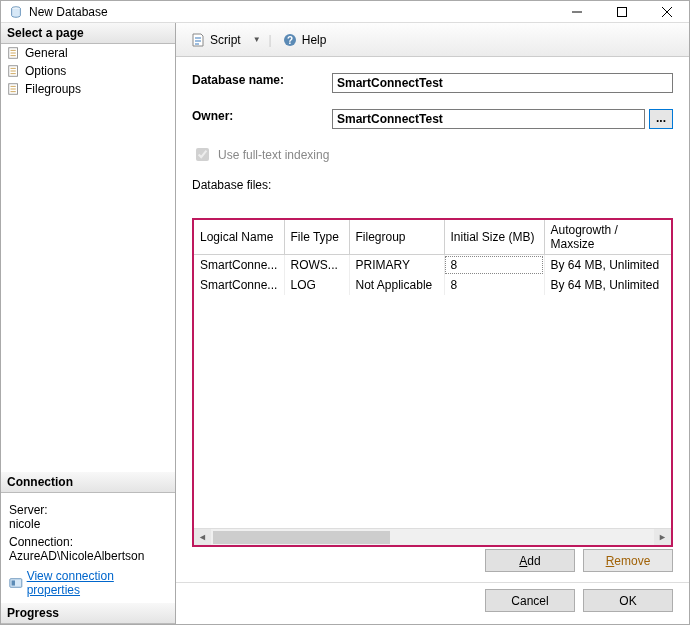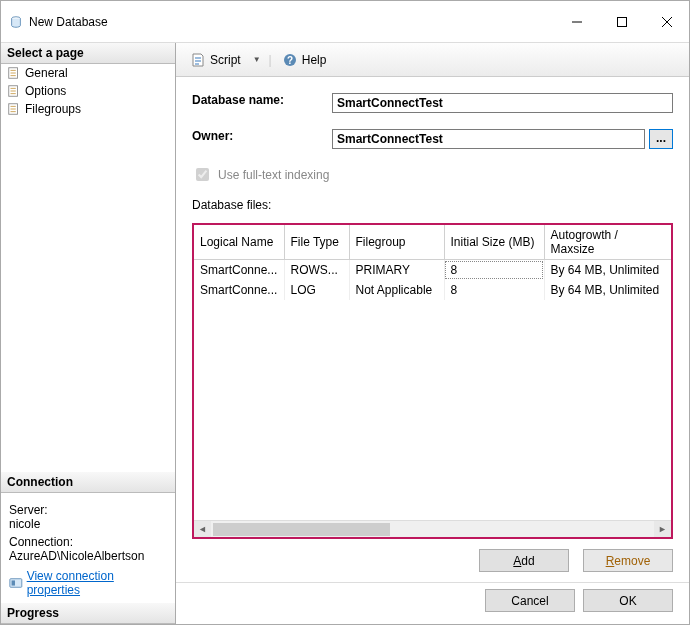--- a/index.html
+++ b/index.html
@@ -1,18 +1,18 @@
 <!DOCTYPE html>
 <html><head>
 <meta charset="utf-8">
 <style>
   * { box-sizing: border-box; }
   body { margin: 0; font-family: "Segoe UI", Tahoma, sans-serif; font-size: 12px; background: #f0f0f0; }
   .window { width: 690px; height: 625px; background: #fff; border: 1px solid #aaa; display: flex; flex-direction: column; }
-  .titlebar { height: 42px; display: flex; align-items: center; padding: 0 0 0 8px; border-bottom: 1px solid #ddd; }
+  .titlebar { height: 22px; display: flex; align-items: center; padding: 0 0 0 8px; border-bottom: 1px solid #ddd; }
   .titlebar .icon svg { width: 14px; height: 14px; display: block; }
   .titlebar .title { margin-left: 6px; flex: 1; }
   .titlebar .winbtn { width: 45px; height: 30px; display: flex; align-items: center; justify-content: center; color: #000; }
   .titlebar .winbtn svg { width: 10px; height: 10px; stroke: #000; stroke-width: 1; fill: none; }
   .body { flex: 1; display: flex; min-height: 0; }
   .left { width: 175px; border-right: 1px solid #aaa; display: flex; flex-direction: column; background: #f4f4f4; }
   .panel-hdr { background: linear-gradient(#f8f8f8,#e4e4e4); border-bottom: 1px solid #bbb; padding: 3px 6px; font-weight: bold; }
   .left-section { background: #fff; flex-shrink: 0; }
   .left-section.fill { flex: 1; overflow: auto; }
   .nav-item { display: flex; align-items: center; padding: 2px 6px; gap: 4px; }
@@ -30,35 +30,35 @@
   .tool { display: flex; align-items: center; gap: 4px; padding: 2px 4px; }
   .tool svg { width: 16px; height: 16px; }
   .dropdown-arrow { font-size: 8px; color: #555; padding: 0 2px; }
   .form { padding: 16px 16px 10px 16px; }
   .form-row { display: flex; align-items: flex-start; margin-bottom: 16px; font-weight: bold; }
   .form-row .lbl { width: 140px; }
   .form-row input[type=text] { flex: 1; border: 1px solid #7a7a7a; height: 20px; padding: 0 4px; font: inherit; }
   .browse-btn { width: 24px; height: 20px; margin-left: 4px; border: 1px solid #0078d7; background: #e6e6e6; text-align: center; line-height: 16px; cursor: pointer; }
   .chk-row { display: flex; align-items: center; gap: 6px; margin: 6px 0 14px 0; color: #888; }
   .chk-row input { accent-color: #888; }
-  .files-lbl { margin-bottom: 1px; }
+  .files-lbl { margin-bottom: 16px; }
   .grid-wrap { flex: 1; margin: 0 16px; border: 2px solid #be185d; background: #fff; overflow: hidden; display: flex; flex-direction: column; min-height: 0; }
   table { border-collapse: collapse; width: 100%; table-layout: fixed; }
   th { background: #fff; border: 1px solid #d0d0d0; border-top: none; font-weight: normal; text-align: left; padding: 3px 6px; height: 20px; }
   th:first-child { border-left: none; }
   th:last-child { border-right: none; }
   td { padding: 3px 6px; border-right: 1px solid #eee; white-space: nowrap; overflow: hidden; text-overflow: ellipsis; }
   td:last-child { border-right: none; }
   td.sel { outline: 1px dotted #888; outline-offset: -2px; }
   .grid-body { flex: 1; overflow: auto; }
   .hscroll { height: 17px; background: #f0f0f0; border-top: 1px solid #ddd; display: flex; align-items: center; }
   .hscroll .arrow { width: 17px; height: 17px; display: flex; align-items: center; justify-content: center; color: #666; font-size: 9px; background: #e8e8e8; }
   .hscroll .track { flex: 1; background: #f0f0f0; }
   .hscroll .thumb { width: 40%; height: 13px; margin: 2px 0 2px 2px; background: #cdcdcd; }
-  .btn-row { display: flex; justify-content: flex-end; gap: 14px; padding: 10px 16px 6px; }
+  .btn-row { display: flex; justify-content: flex-end; gap: 8px; padding: 2px 16px 6px; }
   .btn-row2 { display: flex; justify-content: flex-end; gap: 8px; padding: 6px 16px 12px; border-top: 1px solid #ddd; margin-top: 4px; }
   button.btn { width: 90px; height: 23px; border: 1px solid #adadad; background: #e1e1e1; font: inherit; cursor: pointer; }
   button.btn:disabled { color: #a16207; background: #e8e8e8; }
   .u { text-decoration: underline; }
 </style>
 </head>
 <body>
 
 <div class="window">
 

